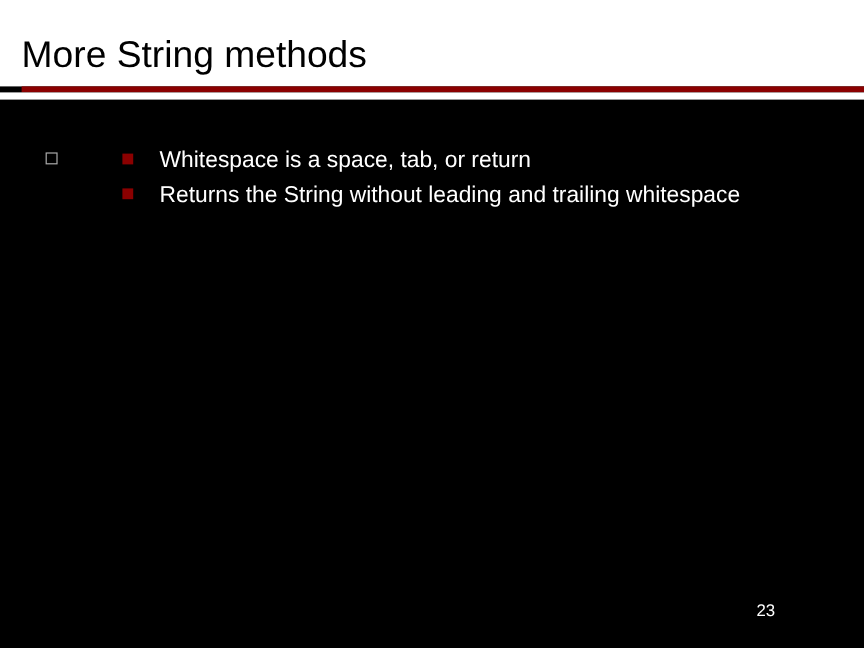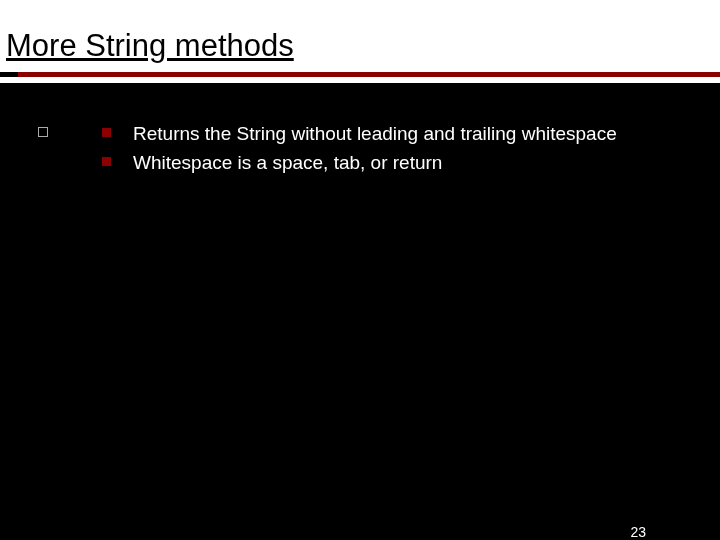--- a/index.html
+++ b/index.html
@@ -10,22 +10,21 @@
     body {
       width: 720px;
       height: 540px;
       background: #000;
       font-family: Verdana, Geneva, sans-serif;
       position: relative;
       overflow: hidden;
     }
     .header-area {
       background: #fff;
-      padding: 28px 18px 8px 6px;
-      text-decoration: underline;
+      padding: 28px 18px 8px 18px;
     }
     .title {
       font-size: 31px;
       color: #000;
       font-weight: normal;
     }
     .divider-thick {
       height: 5px;
       background: #8b0000;
       margin-left: 18px;
@@ -73,21 +72,21 @@
       align-items: flex-start;
       margin-bottom: 3px;
     }
     .sub-text {
       font-size: 19px;
       color: #fff;
       line-height: 1.35;
     }
     .page-number {
       position: absolute;
-      bottom: 0;
+      bottom: 24px;
       right: 74px;
       color: #fff;
       font-size: 14px;
     }
   </style>
 </head>
 <body>
 
 <div class="header-area">
   <h1 class="title">More String methods</h1>
@@ -95,24 +94,24 @@
 <div class="divider-thick"></div>
 <div class="divider-line-area"></div>
 
 <div class="content">
   <div class="top-item">
     <div class="bullet-hollow"></div>
     <div style="flex:1">
       <div class="sub-list">
         <div class="sub-item">
           <div class="bullet-solid"></div>
-          <div class="sub-text">Returns the String without leading and trailing whitespace</div>
+          <div class="sub-text">Whitespace is a space, tab, or return</div>
         </div>
         <div class="sub-item">
           <div class="bullet-solid"></div>
-          <div class="sub-text">Whitespace is a space, tab, or return</div>
+          <div class="sub-text">Returns the String without leading and trailing whitespace</div>
         </div>
       </div>
     </div>
   </div>
 </div>
 
 <div class="page-number">23</div>
 
 </body></html>

